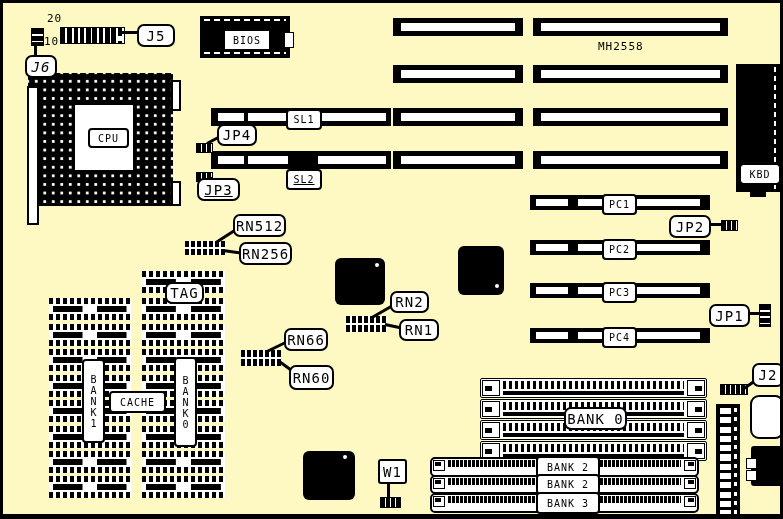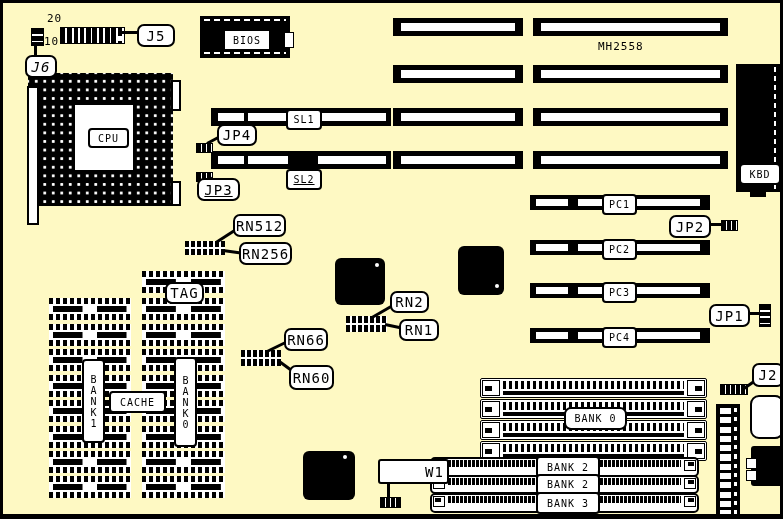--- a/index.html
+++ b/index.html
@@ -240,30 +240,30 @@
   <div class="dip" style="left:139px;top:473px;width:83px;height:22px;"></div>
 
   <div class="plate vplate" style="left:79px;top:356px;width:19px;height:80px;">BANK1</div>
   <div class="plate vplate" style="left:171px;top:354px;width:19px;height:86px;">BANK0</div>
   <div class="plate" style="left:106px;top:388px;width:53px;height:18px;">CACHE</div>
 
   <div class="simm30" style="left:477px;top:375px;width:225px;height:18px;"></div>
   <div class="simm30" style="left:477px;top:396px;width:225px;height:18px;"></div>
   <div class="simm30" style="left:477px;top:417px;width:225px;height:18px;"></div>
   <div class="simm30" style="left:477px;top:438px;width:225px;height:18px;"></div>
-  <div class="callout" style="left:561px;top:404px;width:59px;height:19px;font-size:10px;">BANK 0</div>
+  <div class="callout" style="left:561px;top:404px;width:59px;height:19px;font-size:14px;">BANK 0</div>
 
   <div class="simm72" style="left:427px;top:454px;width:265px;height:16px;"></div>
   <div class="simm72" style="left:427px;top:472px;width:265px;height:15px;"></div>
   <div class="simm72" style="left:427px;top:490px;width:265px;height:16px;"></div>
   <div class="callout" style="left:533px;top:453px;width:60px;height:18px;font-size:10px;border-radius:4px;">BANK 2</div>
   <div class="callout" style="left:533px;top:471px;width:60px;height:17px;font-size:10px;border-radius:4px;">BANK 2</div>
   <div class="callout" style="left:533px;top:489px;width:60px;height:18px;font-size:10px;border-radius:4px;">BANK 3</div>
 
-  <div class="callout" style="left:375px;top:456px;width:25px;height:21px;border-radius:3px;padding-left:42px;">W1</div>
+  <div class="callout" style="left:375px;top:456px;width:25px;height:21px;border-radius:3px;">W1</div>
   <div class="lnv" style="left:384px;top:477px;height:18px;"></div>
   <div class="hdr-h" style="left:377px;top:494px;width:19px;height:9px;"></div>
 
   <div class="hdr-h" style="left:717px;top:381px;width:26px;height:9px;"></div>
   <div class="ln" style="left:741px;top:384px;width:14px;transform:rotate(-35deg);"></div>
   <div class="callout" style="left:749px;top:360px;width:28px;height:20px;">J2</div>
   <div class="pwr" style="left:713px;top:401px;width:24px;height:114px;"></div>
   <div class="roundbox" style="left:747px;top:392px;width:30px;height:40px;"></div>
   <div class="edgeconn" style="left:748px;top:443px;width:34px;height:40px;"></div>
   <div class="wsq" style="left:743px;top:455px;width:9px;height:9px;"></div>

